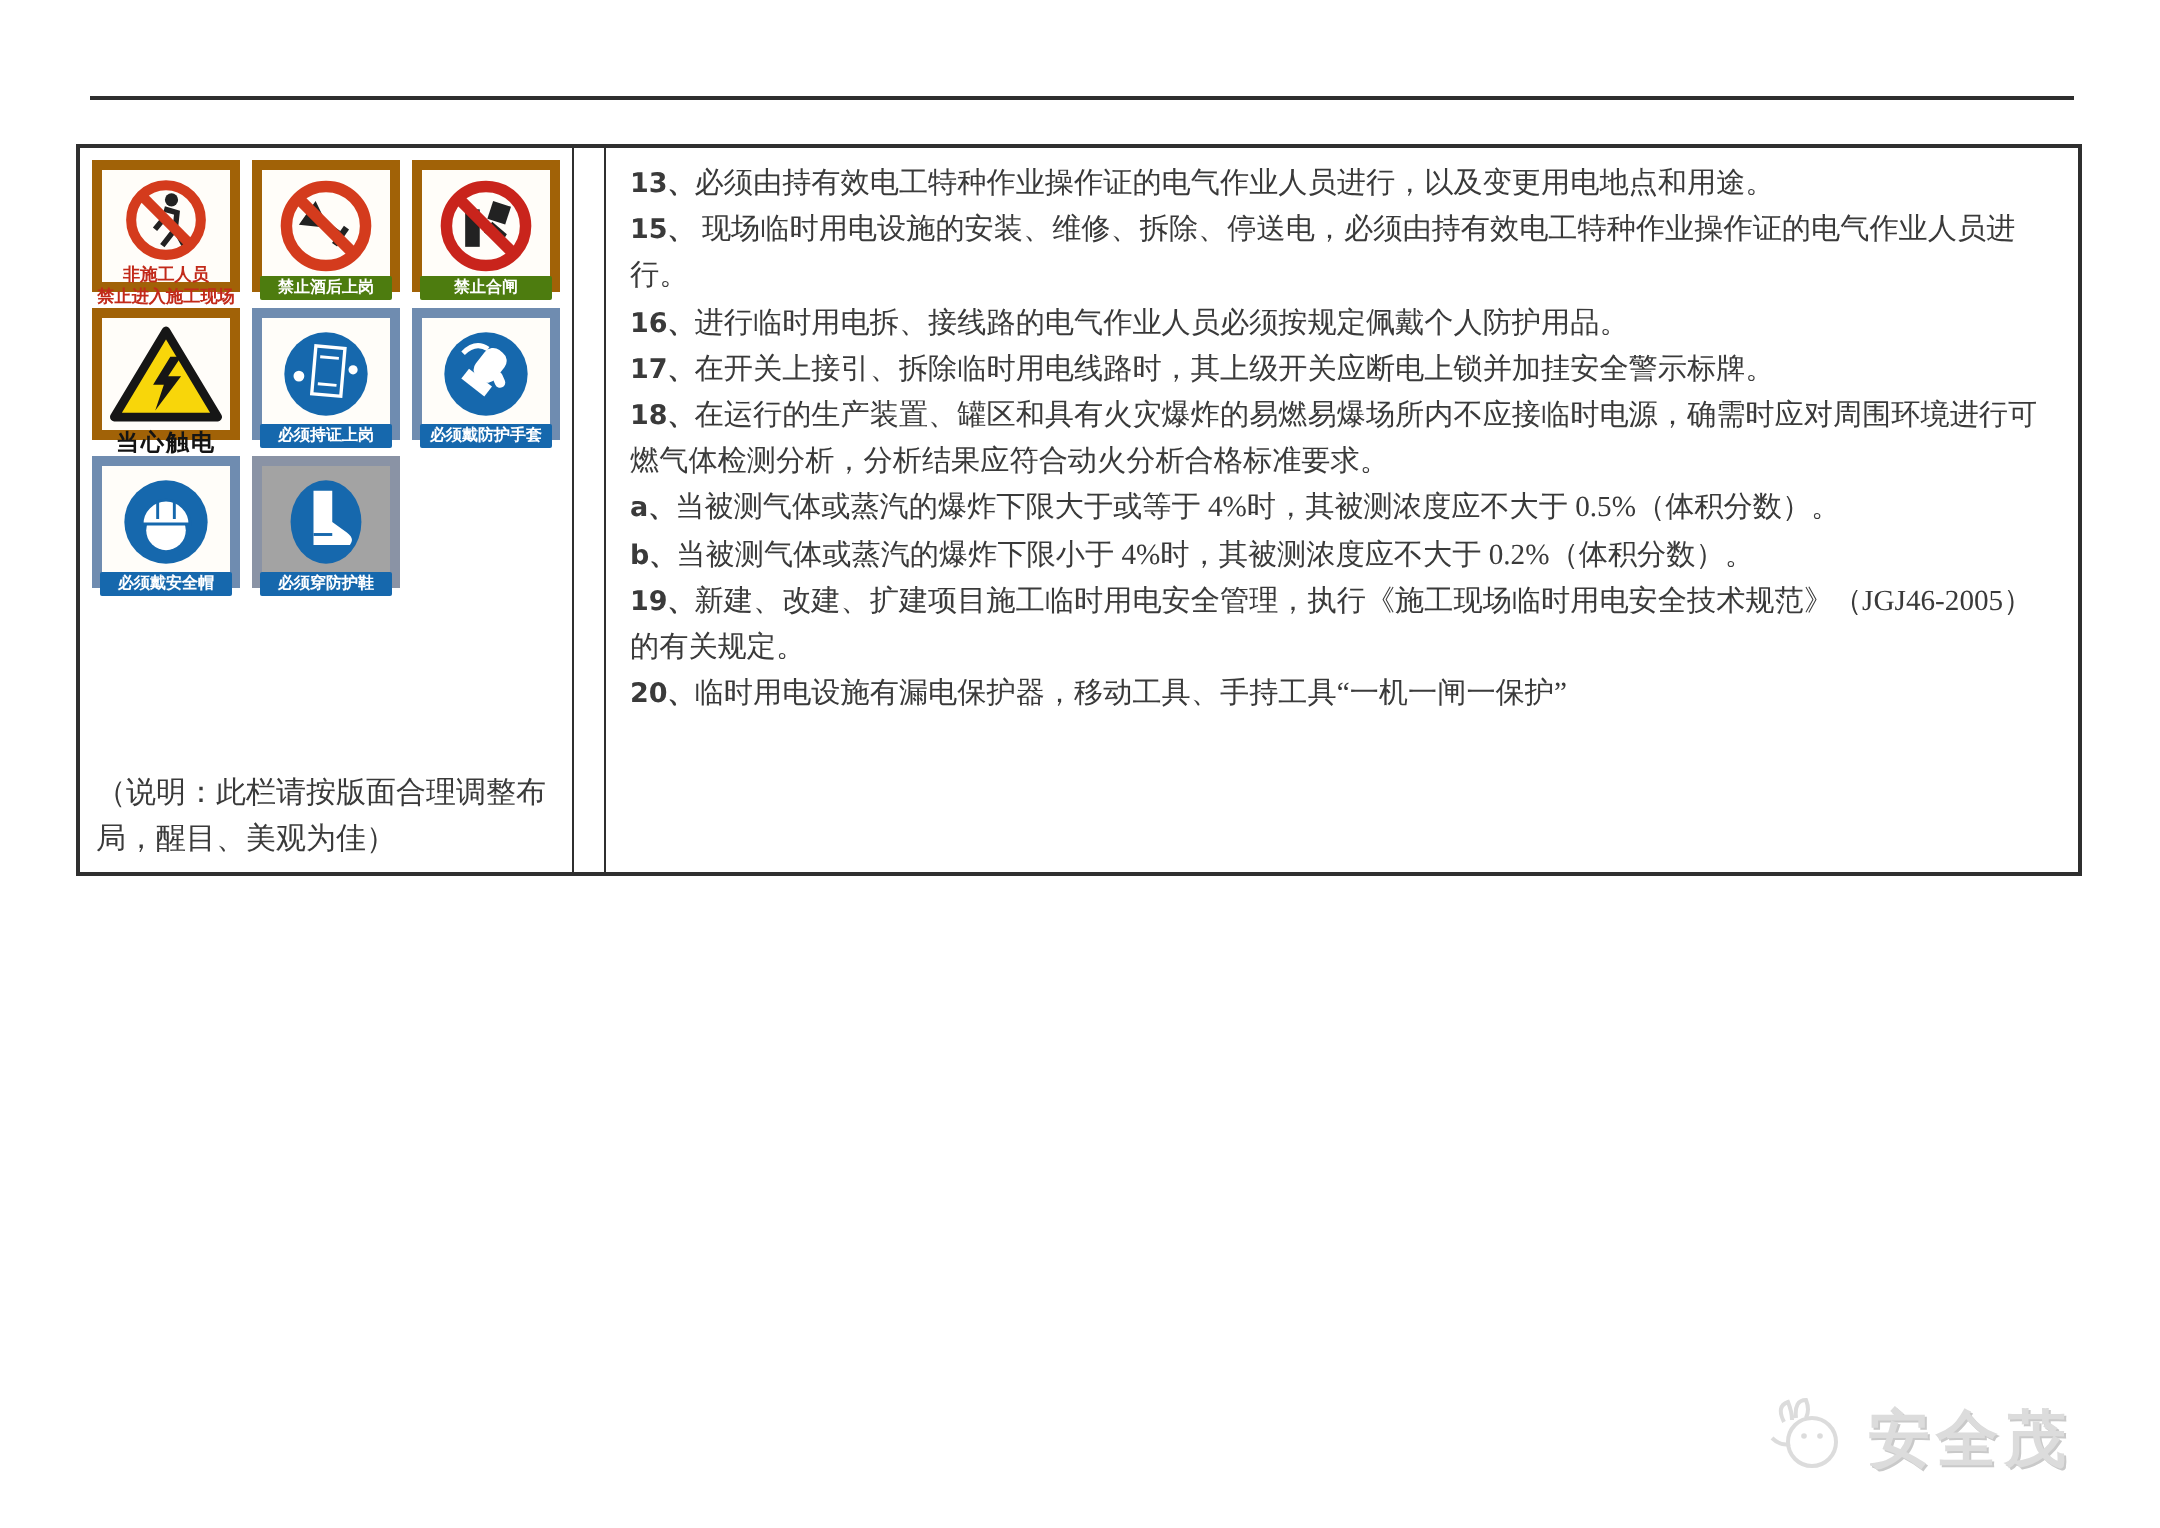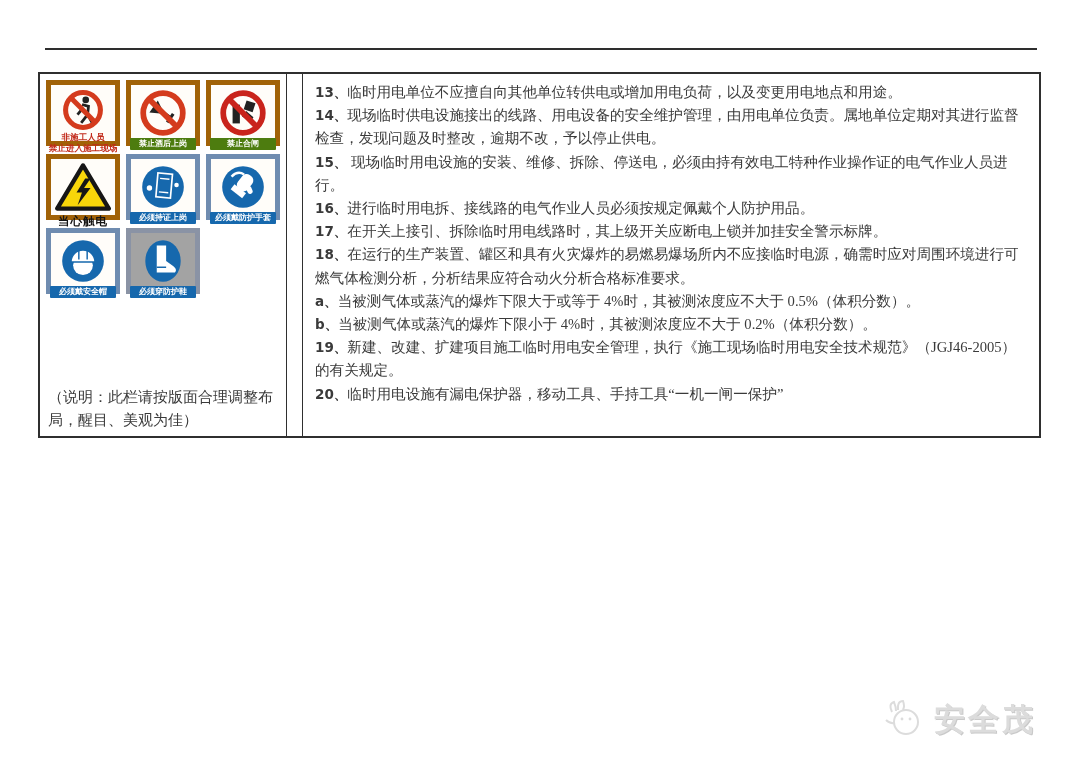--- a/index.html
+++ b/index.html
@@ -162,23 +162,22 @@
 
       </div>
 
       <div class="note">（说明：此栏请按版面合理调整布局，醒目、美观为佳）</div>
     </div>
 
     <div class="spacer-col"></div>
 
     <div class="rules-col">
 
-        <p class="rule-line"><span class="rule-no">13、</span><span>临时用电单位不应擅自向其他单位转供电或增加用电负荷，以及变更用电地点和用途。</span></p>
-
-        <p class="rule-line"><span class="rule-no">14、</span><span>现场临时供电设施接出的线路、用电设备的安全维护管理，由用电单位负责。属地单位定期对其进行监督检查，发现问题及时整改，逾期不改，予以停止供电。</span></p>
+        <p class="rule-line"><span class="rule-no">13、</span><span>必须由持有效电工特种作业操作证的电气作业人员进行，以及变更用电地点和用途。</span></p>
+
 
         <p class="rule-line"><span class="rule-no">15、</span><span> 现场临时用电设施的安装、维修、拆除、停送电，必须由持有效电工特种作业操作证的电气作业人员进行。</span></p>
 
         <p class="rule-line"><span class="rule-no">16、</span><span>进行临时用电拆、接线路的电气作业人员必须按规定佩戴个人防护用品。</span></p>
 
         <p class="rule-line"><span class="rule-no">17、</span><span>在开关上接引、拆除临时用电线路时，其上级开关应断电上锁并加挂安全警示标牌。</span></p>
 
         <p class="rule-line"><span class="rule-no">18、</span><span>在运行的生产装置、罐区和具有火灾爆炸的易燃易爆场所内不应接临时电源，确需时应对周围环境进行可燃气体检测分析，分析结果应符合动火分析合格标准要求。</span></p>
 
         <p class="rule-line"><span class="rule-no">a、</span><span>当被测气体或蒸汽的爆炸下限大于或等于 4%时，其被测浓度应不大于 0.5%（体积分数）。</span></p>

